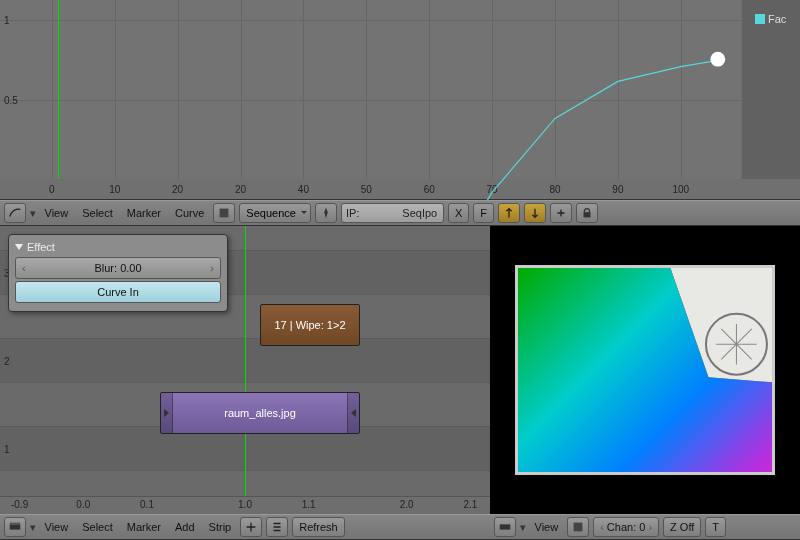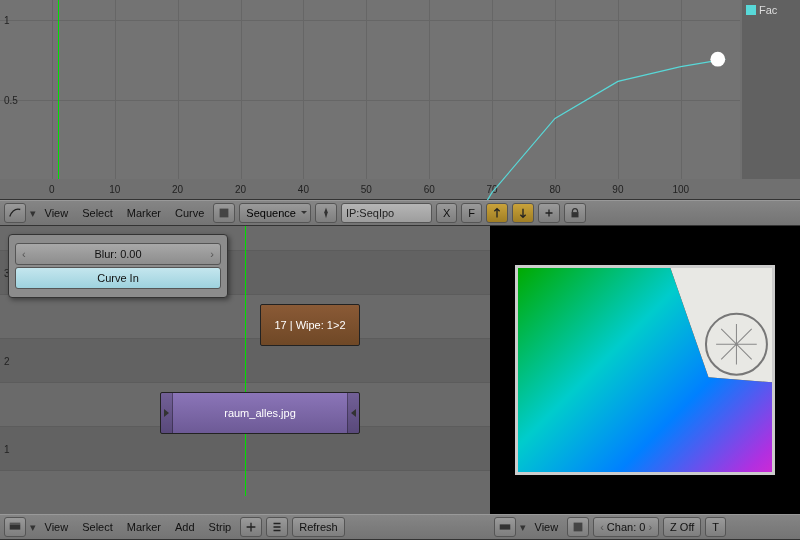--- a/index.html
+++ b/index.html
@@ -7,31 +7,31 @@
 
   .ipo-editor { position: relative; height: 200px; background: #707070; border-bottom: 1px solid #333; }
   .ipo-canvas { position: absolute; left: 0; top: 0; right: 60px; bottom: 20px; background: #737373; }
   .ipo-grid { position: absolute; inset: 0; }
   .ipo-grid .hline { position: absolute; left: 0; right: 0; height: 1px; background: #666; }
   .ipo-grid .vline { position: absolute; top: 0; bottom: 0; width: 1px; background: #666; }
   .ipo-grid .hlabel { position: absolute; left: 4px; color: #222; font-size: 10px; transform: translateY(-50%); }
   .ipo-grid .vlabel { position: absolute; bottom: -16px; color: #222; font-size: 10px; transform: translateX(-50%); }
   .ipo-curve { position: absolute; inset: 0; }
   .ipo-green { position: absolute; top: 0; bottom: 0; width: 1px; background: #00e000; }
-  .ipo-side { position: absolute; right: 0; top: 0; width: 58px; bottom: 20px; background: #616161; padding: 4px; }
+  .ipo-side { position: absolute; right: 0; top: 0; width: 58px; bottom: 20px; background: #616161; padding: 13px; }
   .ipo-side-item { display: flex; align-items: center; gap: 3px; color: #ddd; font-size: 10px; }
   .ipo-side-swatch { width: 10px; height: 10px; background: #58d8d8; }
 
   .header-bar { position: relative; height: 26px; background: linear-gradient(#858585,#747474); border-top: 1px solid #999; border-bottom: 1px solid #333; display: flex; align-items: center; gap: 4px; padding: 0 4px; }
   .hdr-btn { height: 20px; padding: 0 6px; background: linear-gradient(#9a9a9a,#7e7e7e); border: 1px solid #555; border-radius: 3px; color: #111; display: inline-flex; align-items: center; cursor: pointer; }
   .hdr-menu { color: #111; padding: 0 5px; cursor: pointer; }
   .hdr-icon { width: 22px; height: 20px; background: linear-gradient(#9a9a9a,#7e7e7e); border: 1px solid #555; border-radius: 3px; display: inline-flex; align-items: center; justify-content: center; cursor: pointer; }
   .hdr-select { height: 20px; padding: 0 14px 0 6px; background: linear-gradient(#9a9a9a,#7e7e7e); border: 1px solid #555; border-radius: 3px; position: relative; display: inline-flex; align-items: center; cursor: pointer; }
   .hdr-select::after { content: ''; position: absolute; right: 3px; top: 50%; border: 3px solid transparent; border-top-color: #333; transform: translateY(-2px); }
-  .hdr-input { height: 20px; width: 91px; padding: 0 4px; background: linear-gradient(#b5b5b5,#9d9d9d); border: 1px solid #555; border-radius: 3px; color: #222; display: inline-flex; align-items: center; }
+  .hdr-input { height: 20px; width: 103px; padding: 0 4px; background: linear-gradient(#b5b5b5,#9d9d9d); border: 1px solid #555; border-radius: 3px; color: #222; display: inline-flex; align-items: center; gap: 43px; }
 
   .lower { position: relative; height: 288px; display: flex; }
   .seq-area { position: relative; width: 490px; background: #6a6a6a; }
   .seq-tracks { position: absolute; inset: 0; }
   .seq-row { position: absolute; left: 0; right: 0; height: 44px; border-top: 1px solid #5c5c5c; }
   .seq-row:nth-child(odd) .row-shade { background: #626262; }
   .row-shade { position: absolute; inset: 0; }
   .row-chan-label { position: absolute; left: 4px; top: 50%; transform: translateY(-50%); color: #222; font-size: 10px; }
   .seq-ruler { position: absolute; left: 0; right: 0; bottom: 0; height: 18px; background: #6e6e6e; border-top: 1px solid #555; }
   .seq-ruler .tick { position: absolute; top: 2px; color: #222; font-size: 10px; transform: translateX(-50%); }
@@ -199,22 +199,34 @@
     <div class="strip img" style="left: 160px; width: 200px; top: 166px">
       <div class="handle-l">
           <div class="tri-r"></div>
         </div>
       <span>raum_alles.jpg</span>
       <div class="handle-r">
           <div class="tri-l"></div>
         </div>
     </div>
 
+    <div class="seq-ruler">
+      <span class="tick" style="left: 4%">-0.9</span>
+      <span class="tick" style="left: 17%">0.0</span>
+      <span class="tick" style="left: 30%">0.1</span>
+      <span class="tick" style="left: 50%">1.0</span>
+      <span class="tick" style="left: 63%">1.1</span>
+      <span class="tick" style="left: 83%">2.0</span>
+      <span class="tick" style="left: 96%">2.1</span>
+    </div>
 
     <div class="effect-panel">
+      <div class="effect-title">
+        <span>Effect</span>
+      </div>
       <div class="effect-row num">
         <span>Blur: 0.00</span>
       </div>
       <div class="effect-row toggle">
         <span>Curve In</span>
       </div>
     </div>
   </div>
 
   <div class="preview-area">

